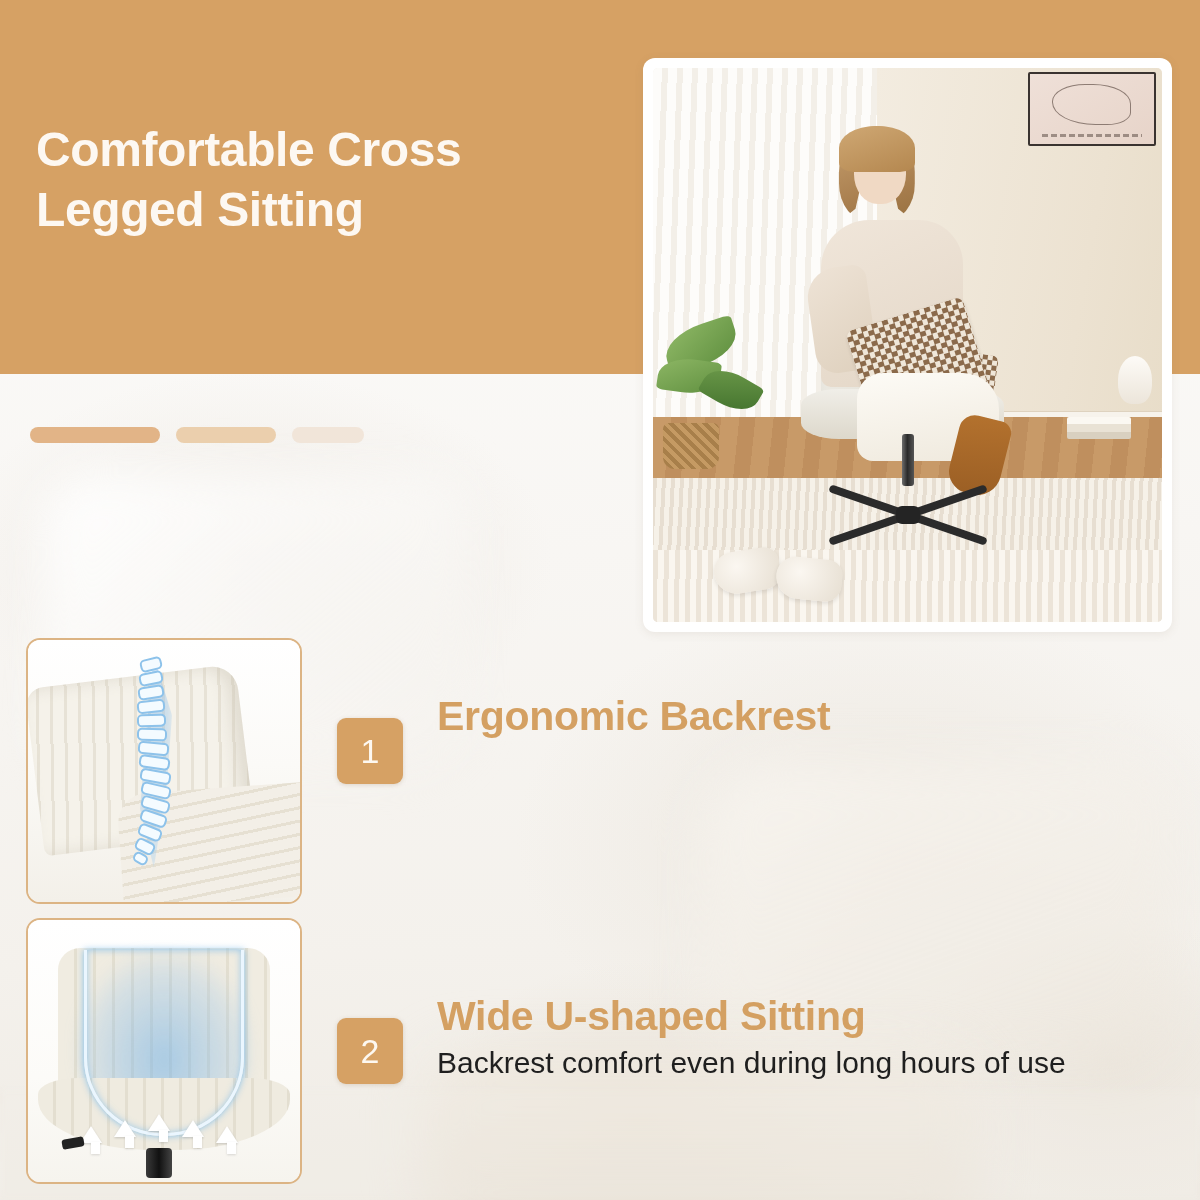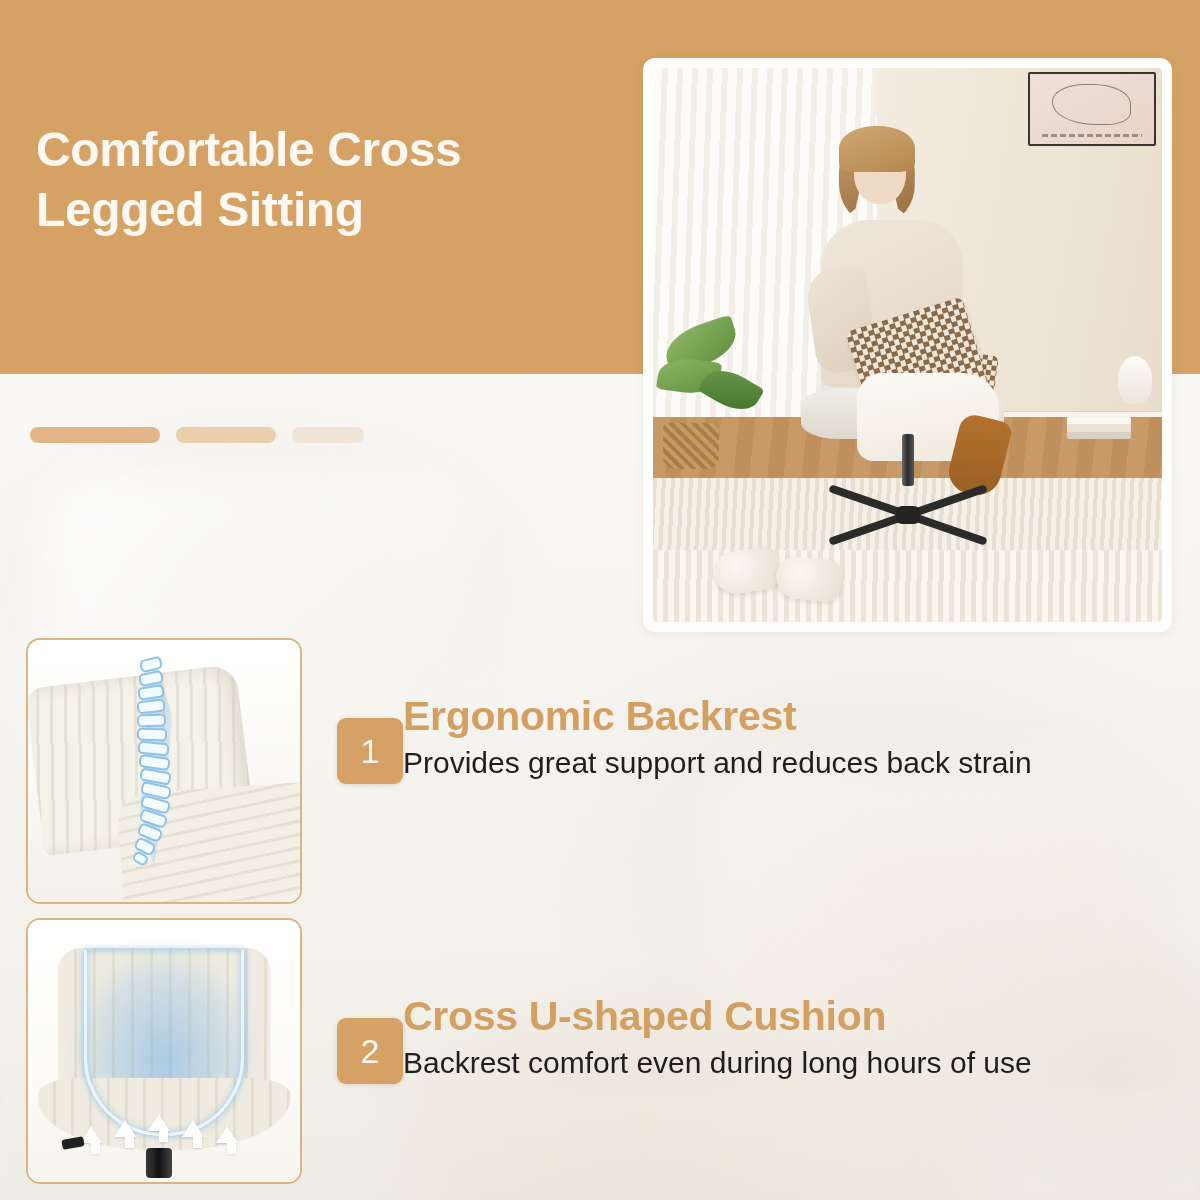--- a/index.html
+++ b/index.html
@@ -587,20 +587,21 @@
     border-radius: 9px;
     color: #fdf8f1;
     font-size: 34px;
     font-weight: 400;
     display: flex;
     align-items: center;
     justify-content: center;
     box-shadow: 0 1px 4px rgba(150,120,85,.25);
   }
   .feature-text {
+    margin-left: 34px;
     margin-top: 56px;
     width: 690px;
   }
   .feature-title {
     color: #d4a062;
     font-size: 41px;
     font-weight: bold;
     line-height: 1.08;
     letter-spacing: -0.3px;
     margin: 0 0 6px 0;
@@ -700,21 +701,20 @@
         <div class="vert" style="left:9px;  top:142px; transform:rotate(16deg);  width:29px;"></div>
         <div class="vert" style="left:8px;  top:156px; transform:rotate(19deg);  width:27px;"></div>
         <div class="vert" style="left:6px;  top:170px; transform:rotate(22deg);  width:24px;"></div>
         <div class="vert" style="left:3px;  top:184px; transform:rotate(26deg);  width:20px;"></div>
         <div class="vert" style="left:1px;  top:197px; transform:rotate(30deg);  width:15px; height:11px;"></div>
       </div>
     </div>
     <div class="badge">1</div>
     <div class="feature-text">
       <p class="feature-title">Ergonomic Backrest</p>
-      <p class="feature-desc">Provides great support and reduces back strain</p>
     </div>
   </div>
 
   <div class="feature-row row-2">
     <div class="thumb">
       <div class="tb2-bg"></div>
       <div class="tb2-back"></div>
       <div class="tb2-uglow"></div>
       <div class="tb2-seat"></div>
       <div class="tb2-u"></div>
@@ -726,18 +726,18 @@
       <div class="tb2-arrow-stem" style="left:131px;top:210px;"></div>
       <div class="tb2-arrow" style="left:154px; top:200px;"></div>
       <div class="tb2-arrow-stem" style="left:165px;top:216px;"></div>
       <div class="tb2-arrow" style="left:188px; top:206px;"></div>
       <div class="tb2-arrow-stem" style="left:199px;top:222px;"></div>
       <div class="tb2-lever"></div>
       <div class="tb2-hub"></div>
     </div>
     <div class="badge">2</div>
     <div class="feature-text">
-      <p class="feature-title">Cross U-shaped Cushion</p>
+      <p class="feature-title">Wide U-shaped Sitting</p>
       <p class="feature-desc">Backrest comfort even during long hours of use</p>
     </div>
   </div>
 
 </div>
 
 </body></html>

